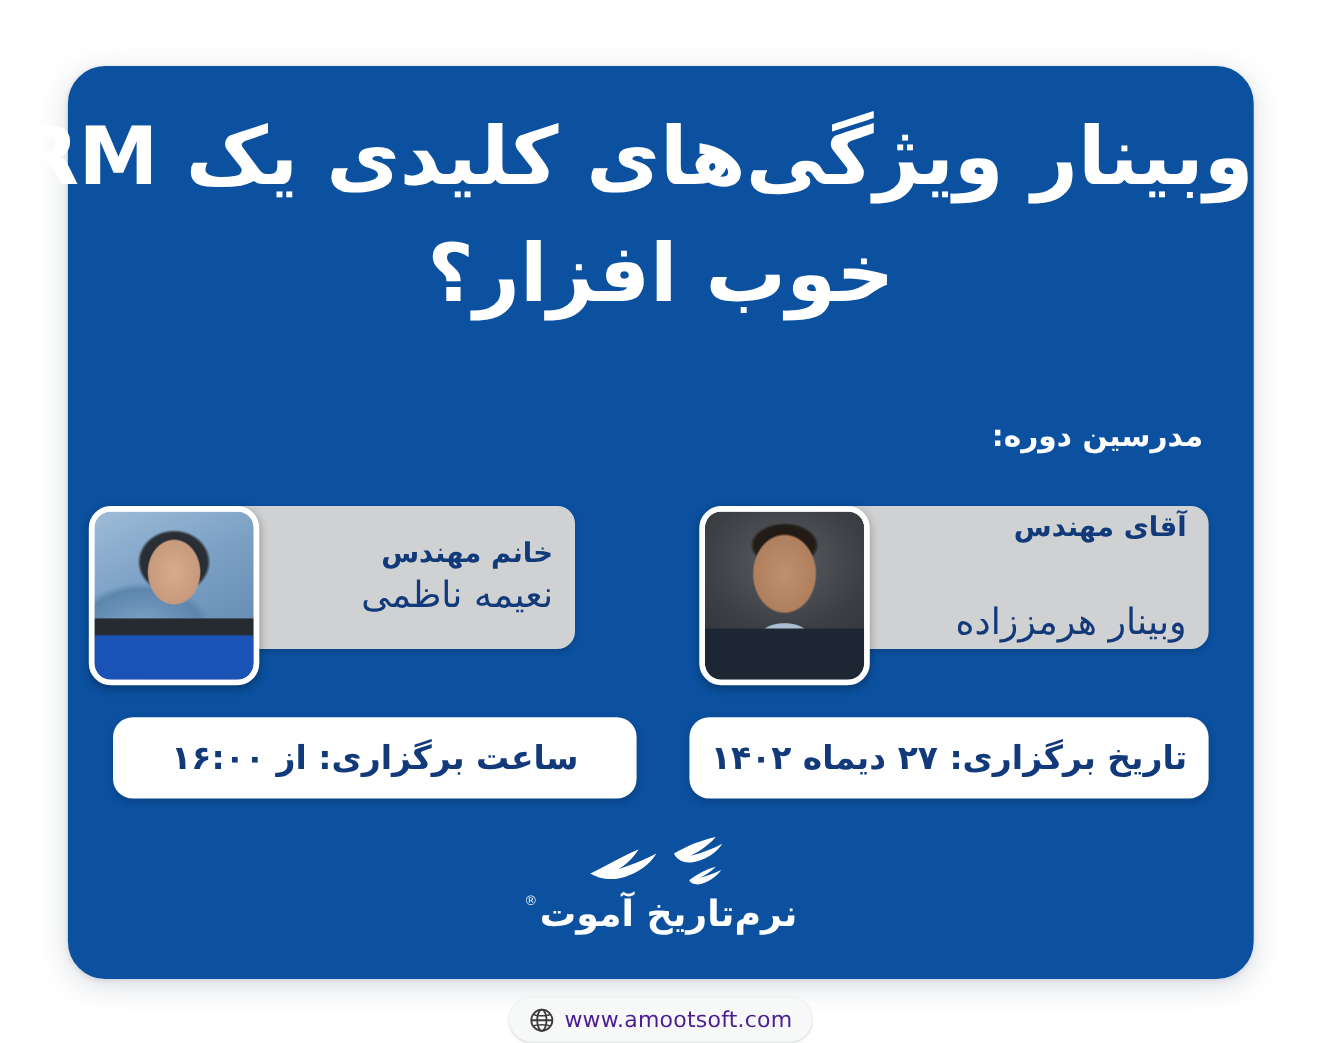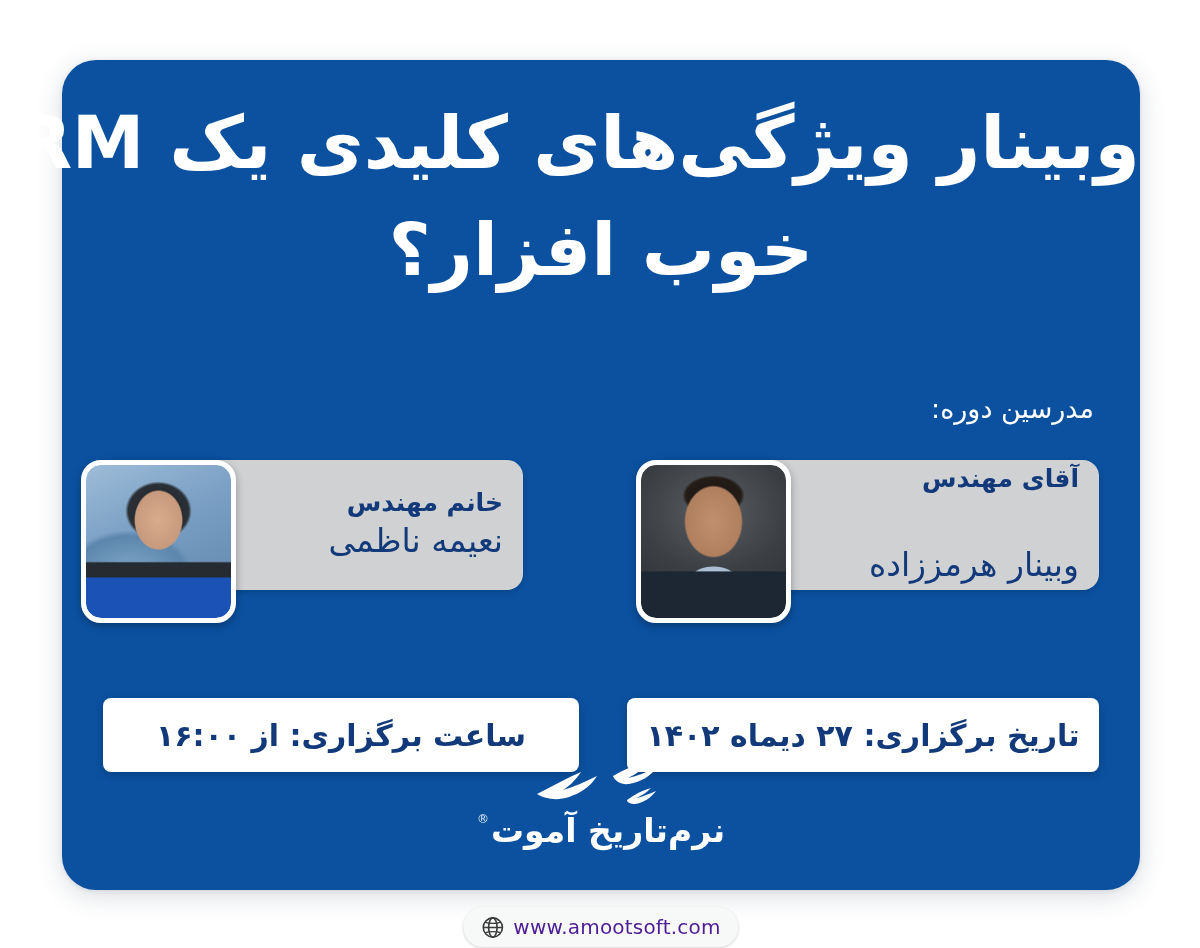--- a/index.html
+++ b/index.html
@@ -58,25 +58,24 @@
   }
   #title-line-1 { margin-bottom: 34px; }
   #title-line-2 { font-size: 73px; }
 
   
   #instructors-heading {
     position: absolute;
     right: 46px;
     top: 321px;
     font-size: 27px;
-    font-weight: 400;
-    color: #ffffff;
-    direction: rtl;
-    white-space: nowrap;
-    margin-top: 12px;
+    font-weight: 700;
+    color: #ffffff;
+    direction: rtl;
+    white-space: nowrap;
   }
 
   
   #instructors-row {
     position: absolute;
     left: 41px;
     right: 41px;
     top: 384px;
     height: 170px;
   }
@@ -168,27 +167,26 @@
     left: 41px;
     right: 41px;
     top: 592px;
     height: 92px;
   }
   .schedule-pill {
     position: absolute;
     top: 0;
     height: 74px;
     background: #ffffff;
-    border-radius: 8px;
+    border-radius: 18px;
     box-shadow: 0 3px 8px rgba(0,0,0,0.20);
     display: flex;
     align-items: center;
     justify-content: center;
     direction: rtl;
-    margin-top: 46px;
   }
   #pill-date { right: 0px;  width: 472px; }
   #pill-time { left: 0px;   width: 476px; }
 
   .schedule-text {
     font-size: 30px;
     font-weight: 700;
     color: #123a7a;
     white-space: nowrap;
     direction: rtl;

